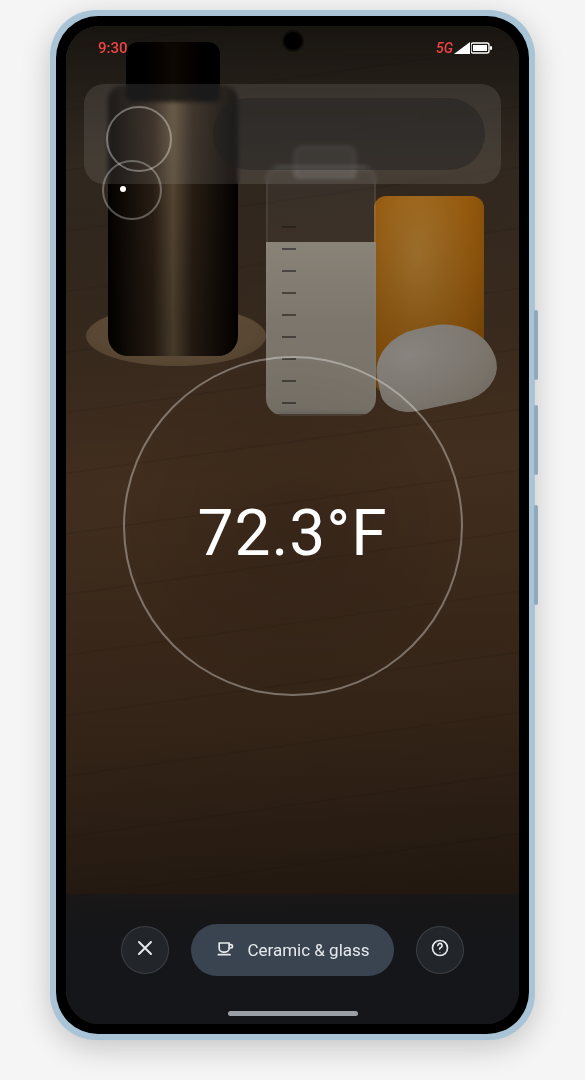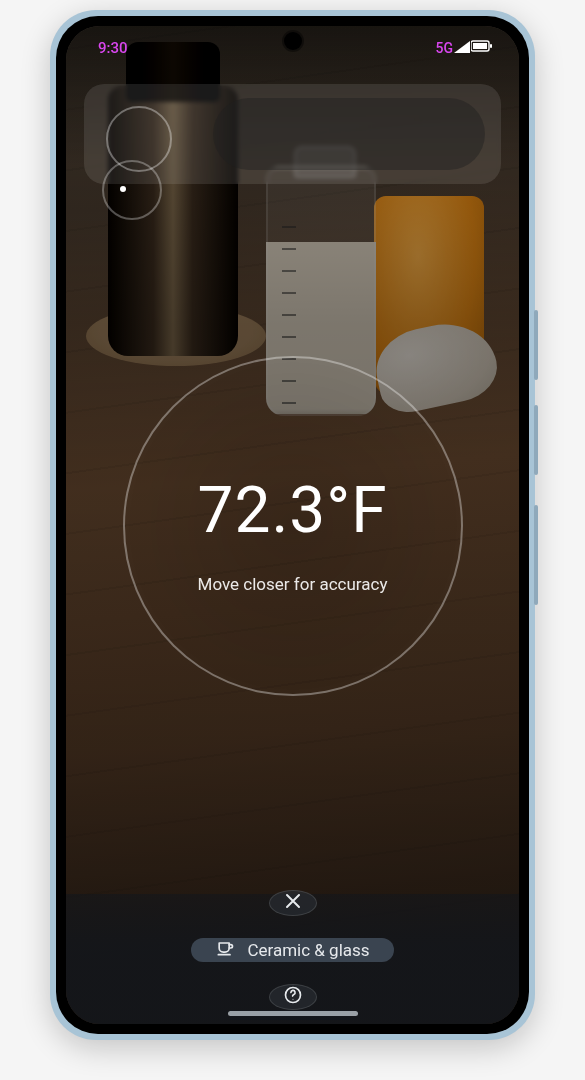--- a/index.html
+++ b/index.html
@@ -107,24 +107,24 @@
   .dim {
     position: absolute; inset: 0;
     background: linear-gradient(180deg, rgba(0,0,0,0.1) 0%, rgba(0,0,0,0.35) 30%, rgba(0,0,0,0.5) 100%);
   }
 
   
   .status-bar {
     position: absolute; top: 0; left: 0; right: 0; height: 44px;
     display: flex; align-items: center; justify-content: space-between;
     padding: 0 26px 0 32px;
-    color: #d946ef; font-size: 15px; font-weight: 500;
+    color: #ef4444; font-size: 15px; font-weight: 500;
     z-index: 20;
   }
-  .status-right { display: flex; align-items: flex-start; font-size: 14px; }
+  .status-right { display: flex; align-items: center; font-size: 14px; font-style: italic; }
   .status-right svg { display: block; }
 
   
   .punch-hole {
     position: absolute; top: 16px; left: 50%; transform: translateX(-50%);
     width: 18px; height: 18px; background: #000; border-radius: 50%;
     z-index: 30;
     box-shadow: 0 0 0 2px rgba(0,0,0,0.4);
   }
 
@@ -193,21 +193,20 @@
   
   .bottom-bar {
     position: absolute;
     left: 0; right: 0; bottom: 0;
     height: 130px;
     background: linear-gradient(180deg, rgba(20,22,26,0.65) 0%, rgba(20,22,26,0.95) 40%);
     z-index: 18;
     display: flex; align-items: center; justify-content: center;
     gap: 22px;
     padding-bottom: 18px;
-    flex-direction: column;
   }
   .round-btn {
     width: 48px; height: 48px;
     border-radius: 50%;
     background: rgba(40,44,50,0.7);
     border: 1px solid rgba(255,255,255,0.12);
     display: flex; align-items: center; justify-content: center;
     color: #e6e9ec;
     cursor: pointer;
   }
@@ -275,21 +274,20 @@
         </div>
       </div>
 
       <div class="top-strip"></div>
       <div class="pill-indicator"></div>
       <div class="dual-circle"></div>
       <div class="dual-dot"></div>
 
       <div class="reticle">
         <div class="temp-reading">72.3°F</div>
-        <div class="hint-text">Move closer for accuracy</div>
       </div>
 
       <div class="bottom-bar">
         <div class="round-btn">
           <span>
             <svg width="20" height="20" viewBox="0 0 20 20">
                 <path d="M4 4 L16 16 M16 4 L4 16" stroke="#e6e9ec" stroke-width="2" stroke-linecap="round" fill="none"></path>
               </svg>
           </span>
         </div>

